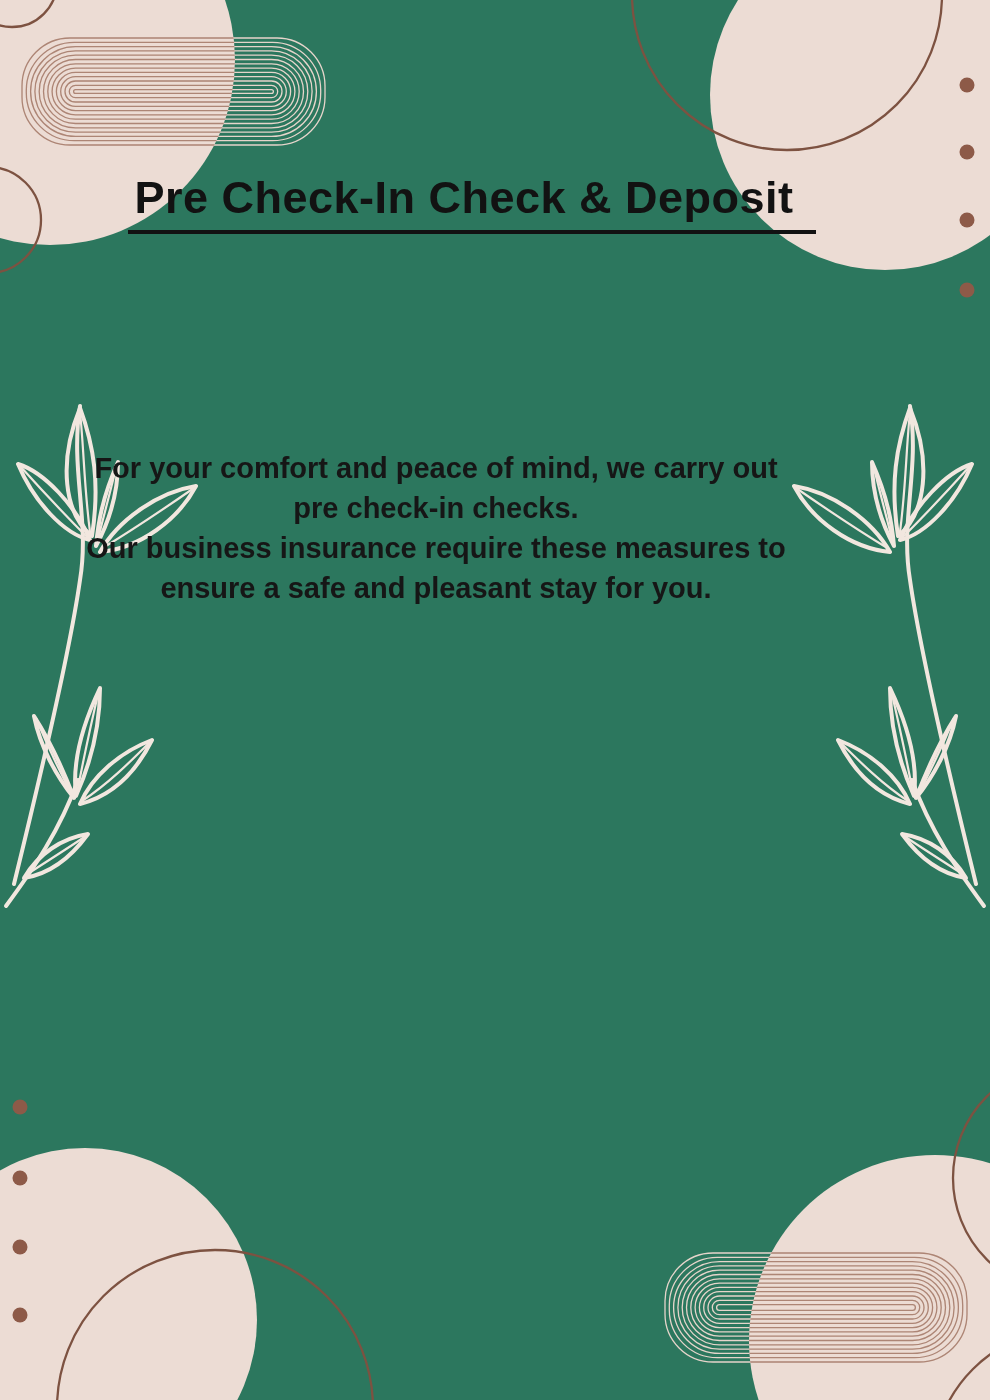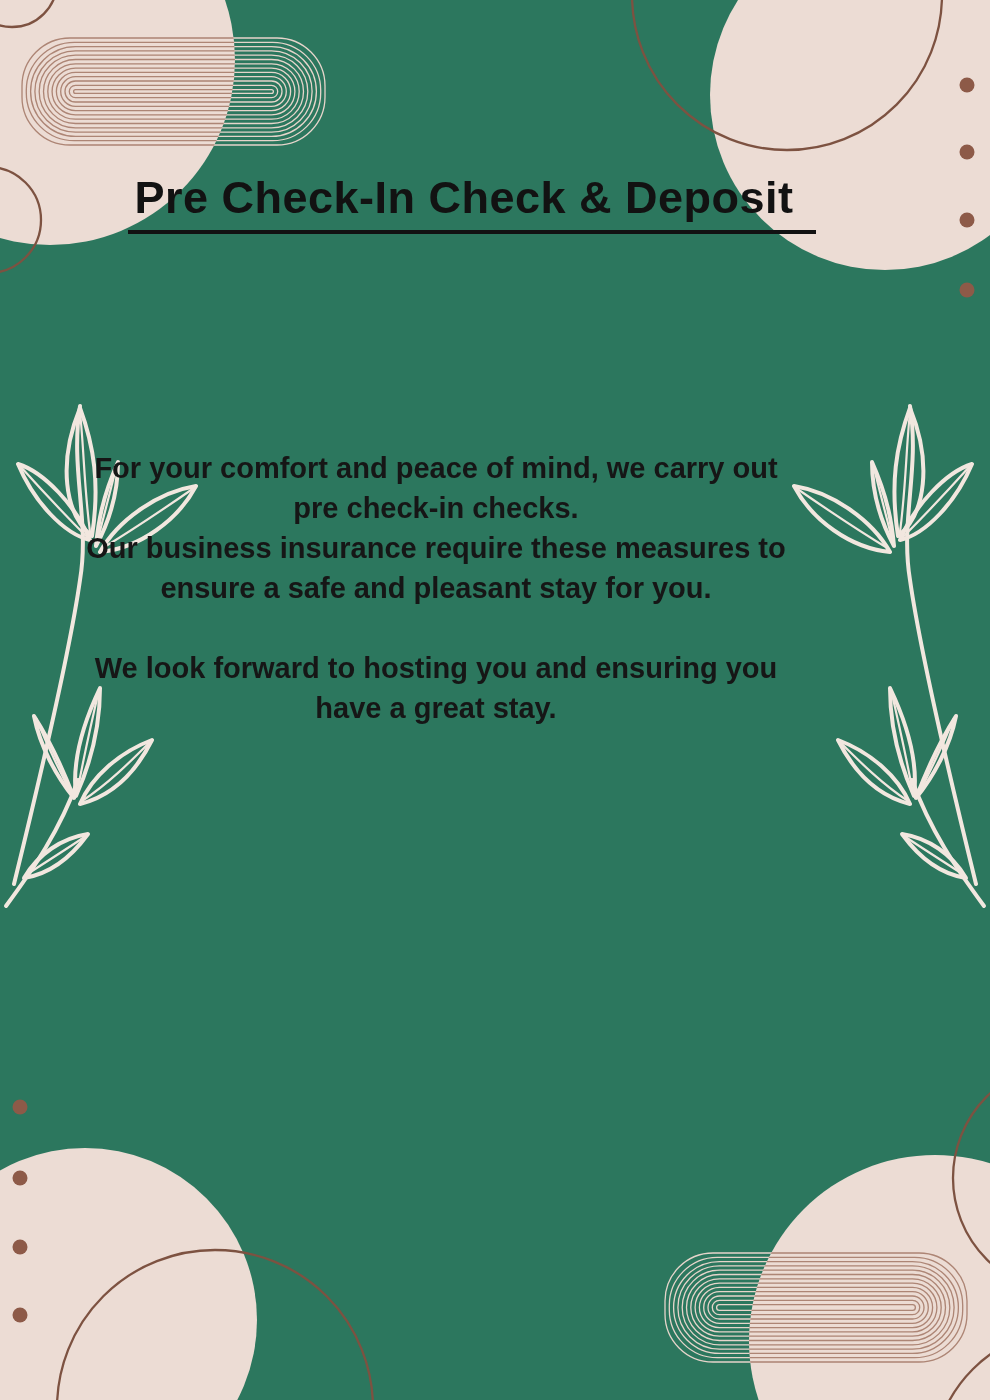--- a/index.html
+++ b/index.html
@@ -160,15 +160,13 @@
 
 <div class="title-wrap">
   <span class="title-text">Pre Check-In Check &amp; Deposit</span>
 </div>
 
 <div class="body-wrap">
   <p class="para">For your comfort and peace of mind, we carry out
 pre check-in checks.
 Our business insurance require these measures to
 ensure a safe and pleasant stay for you.</p>
-  <p class="para">We look forward to hosting you and ensuring you
-have a great stay.</p>
 </div>
 
 </body></html>

